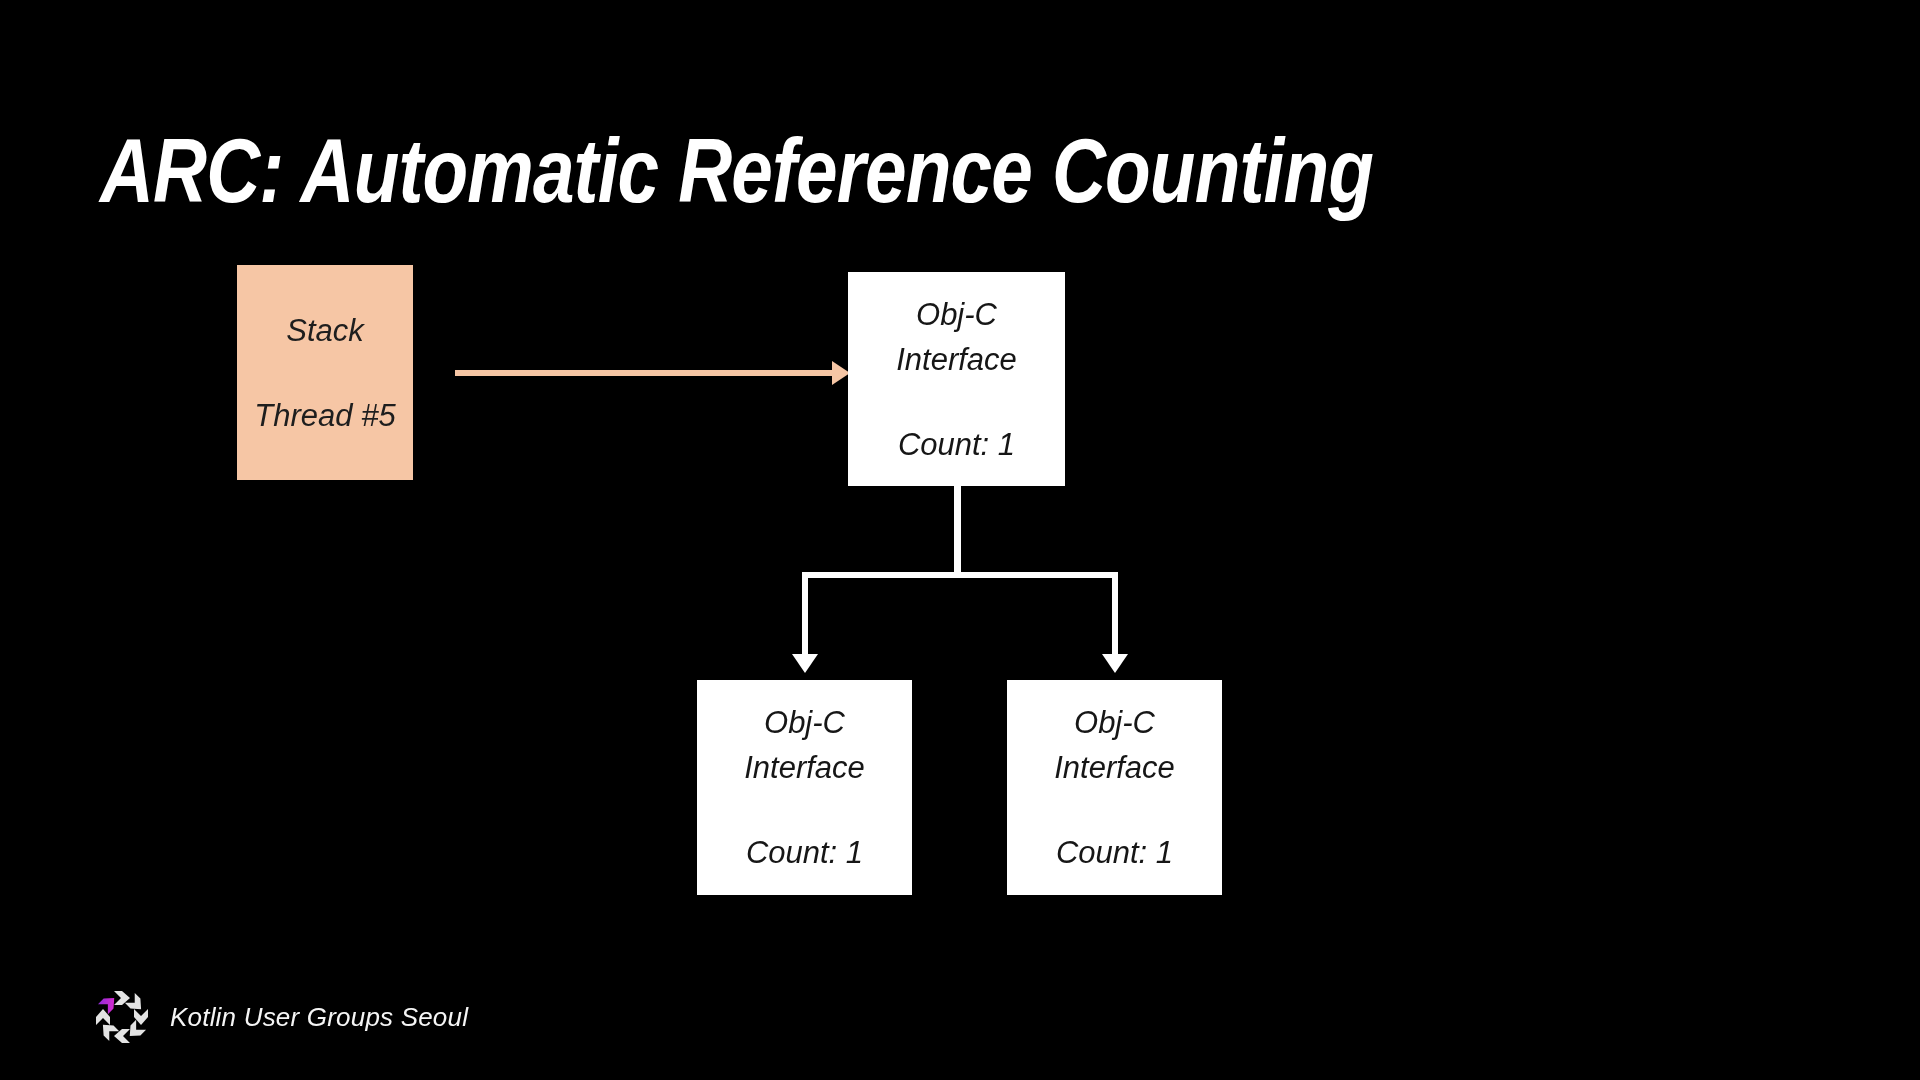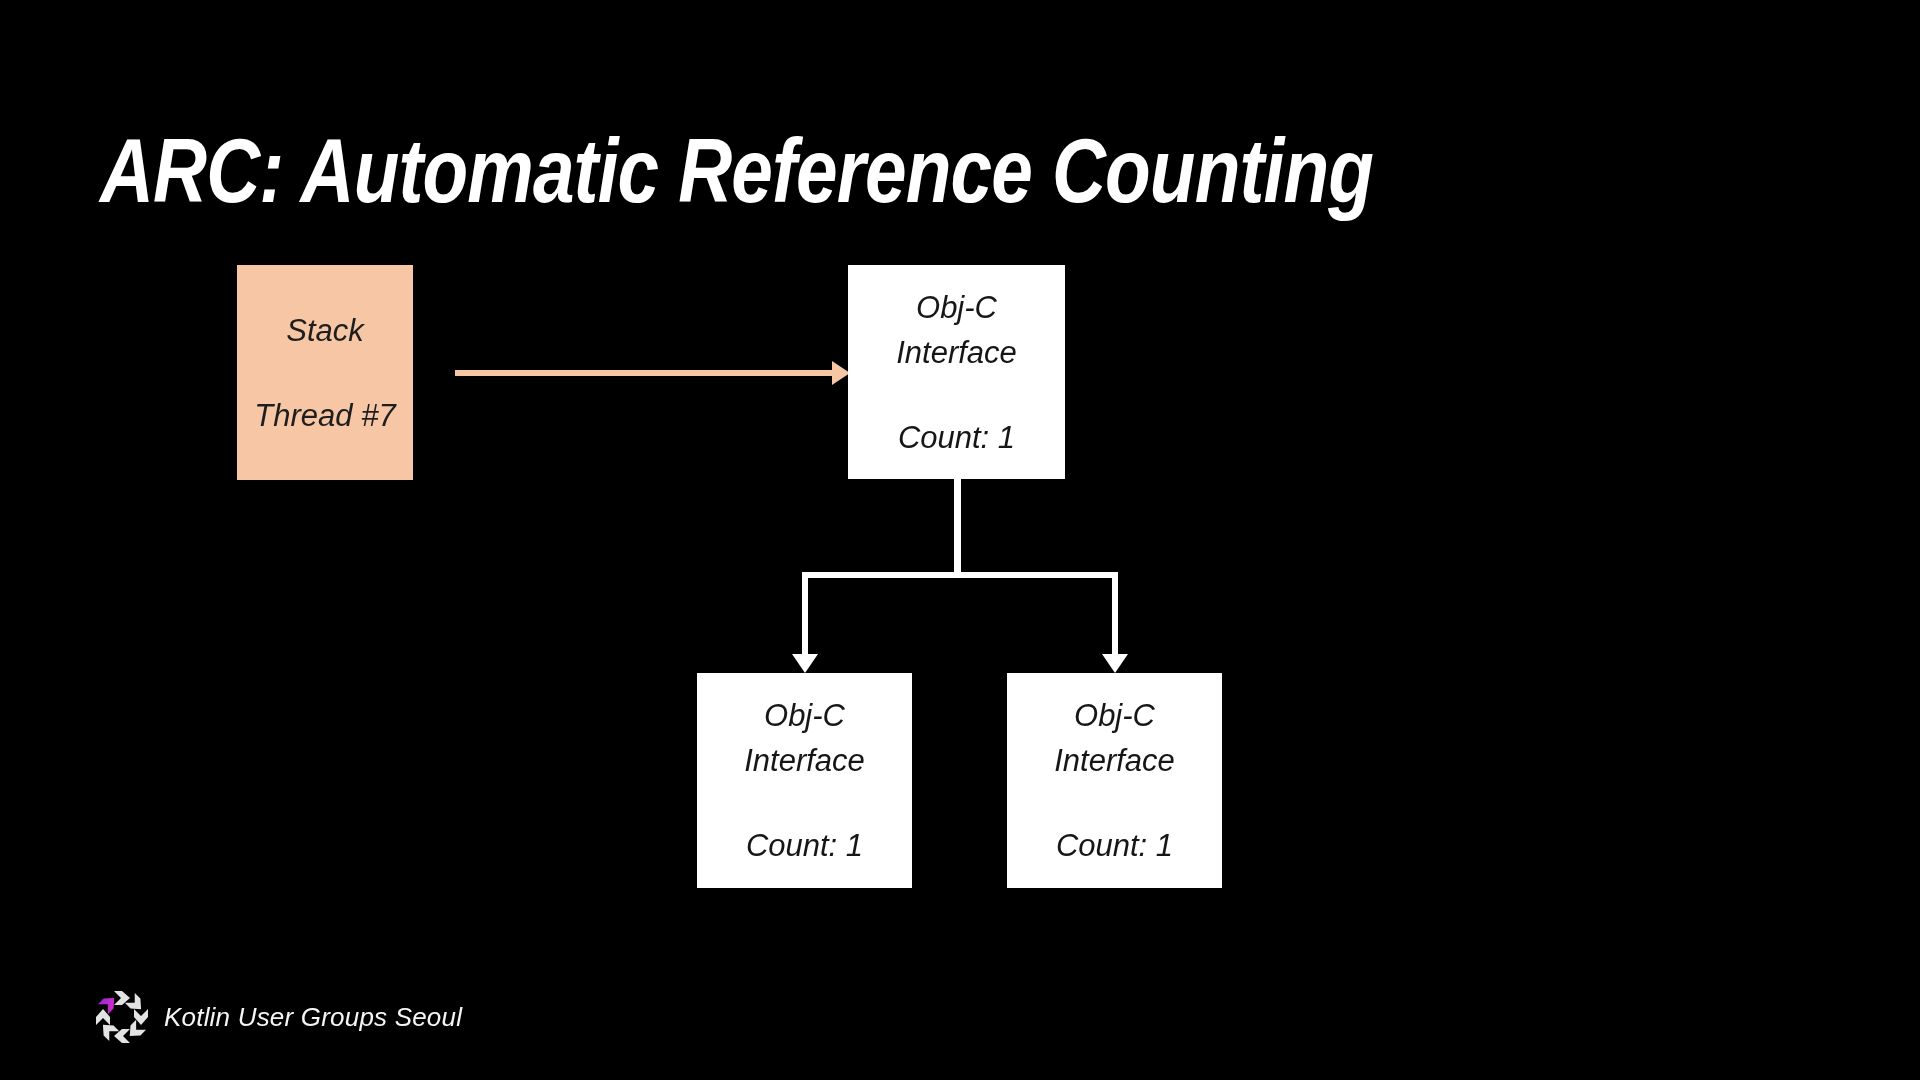--- a/index.html
+++ b/index.html
@@ -21,20 +21,21 @@
   }
   .stack-box{
     left:237px;top:265px;width:176px;height:215px;
     background:var(--stack-fill,#f6c6a5);color:var(--stack-text,#1e1e1e);
     font-size:31px;
   }
   .stack-box .gap{height:40px;}
   .node{
     background:var(--node-fill,#fff);color:var(--node-text,#161616);
     font-size:31px;
+    margin-top:7px;
   }
   .line{line-height:45px;white-space:nowrap;}
   .node .count{margin-top:40px;}
   .node-root{left:848px;top:265px;width:217px;height:214px;}
   .node-left{left:697px;top:673px;width:215px;height:215px;}
   .node-right{left:1007px;top:673px;width:215px;height:215px;}
 
   .pline{position:absolute;background:var(--arrow-peach,#f6c6a5);}
   .wline{position:absolute;background:var(--connector,#fff);}
   .arrow-stack-line{left:455px;top:370px;width:377px;height:6px;}
@@ -50,41 +51,41 @@
   .head-down{
     position:absolute;width:0;height:0;top:654px;
     border-left:13px solid transparent;border-right:13px solid transparent;
     border-top:19px solid var(--connector,#fff);
   }
   .head-down-left{left:792px;}
   .head-down-right{left:1102px;}
 
   .footer{
     position:absolute;left:92px;top:986px;height:62px;
-    display:flex;align-items:center;gap:12px;
+    display:flex;align-items:center;gap:18px;
   }
   .footer-label{
     color:var(--footer-text,#fff);font-size:26px;letter-spacing:0.2px;white-space:nowrap;
   }
   .logo-piece{fill:var(--logo-gray,#e3e3e3);}
   .logo-piece-purple{fill:url(#kugGrad);}
   .kug-stop1{stop-color:var(--logo-purple-start,#8f2bd8);}
   .kug-stop2{stop-color:var(--logo-purple-end,#e82aca);}
 </style>
 </head>
 <body>
 
 <div class="slide">
 
   <h1 class="title">ARC: Automatic Reference Counting</h1>
 
   <div class="box stack-box">
     <div class="line">Stack</div>
     <div class="gap"></div>
-    <div class="line">Thread #7</div>
+    <div class="line">Thread #5</div>
   </div>
 
   <div class="pline arrow-stack-line"></div>
   <div class="arrow-stack-head"></div>
 
   <div class="box node node-root">
     <div class="line">Obj-C</div>
     <div class="line">Interface</div>
     <div class="line count">Count: 1</div>
   </div>

